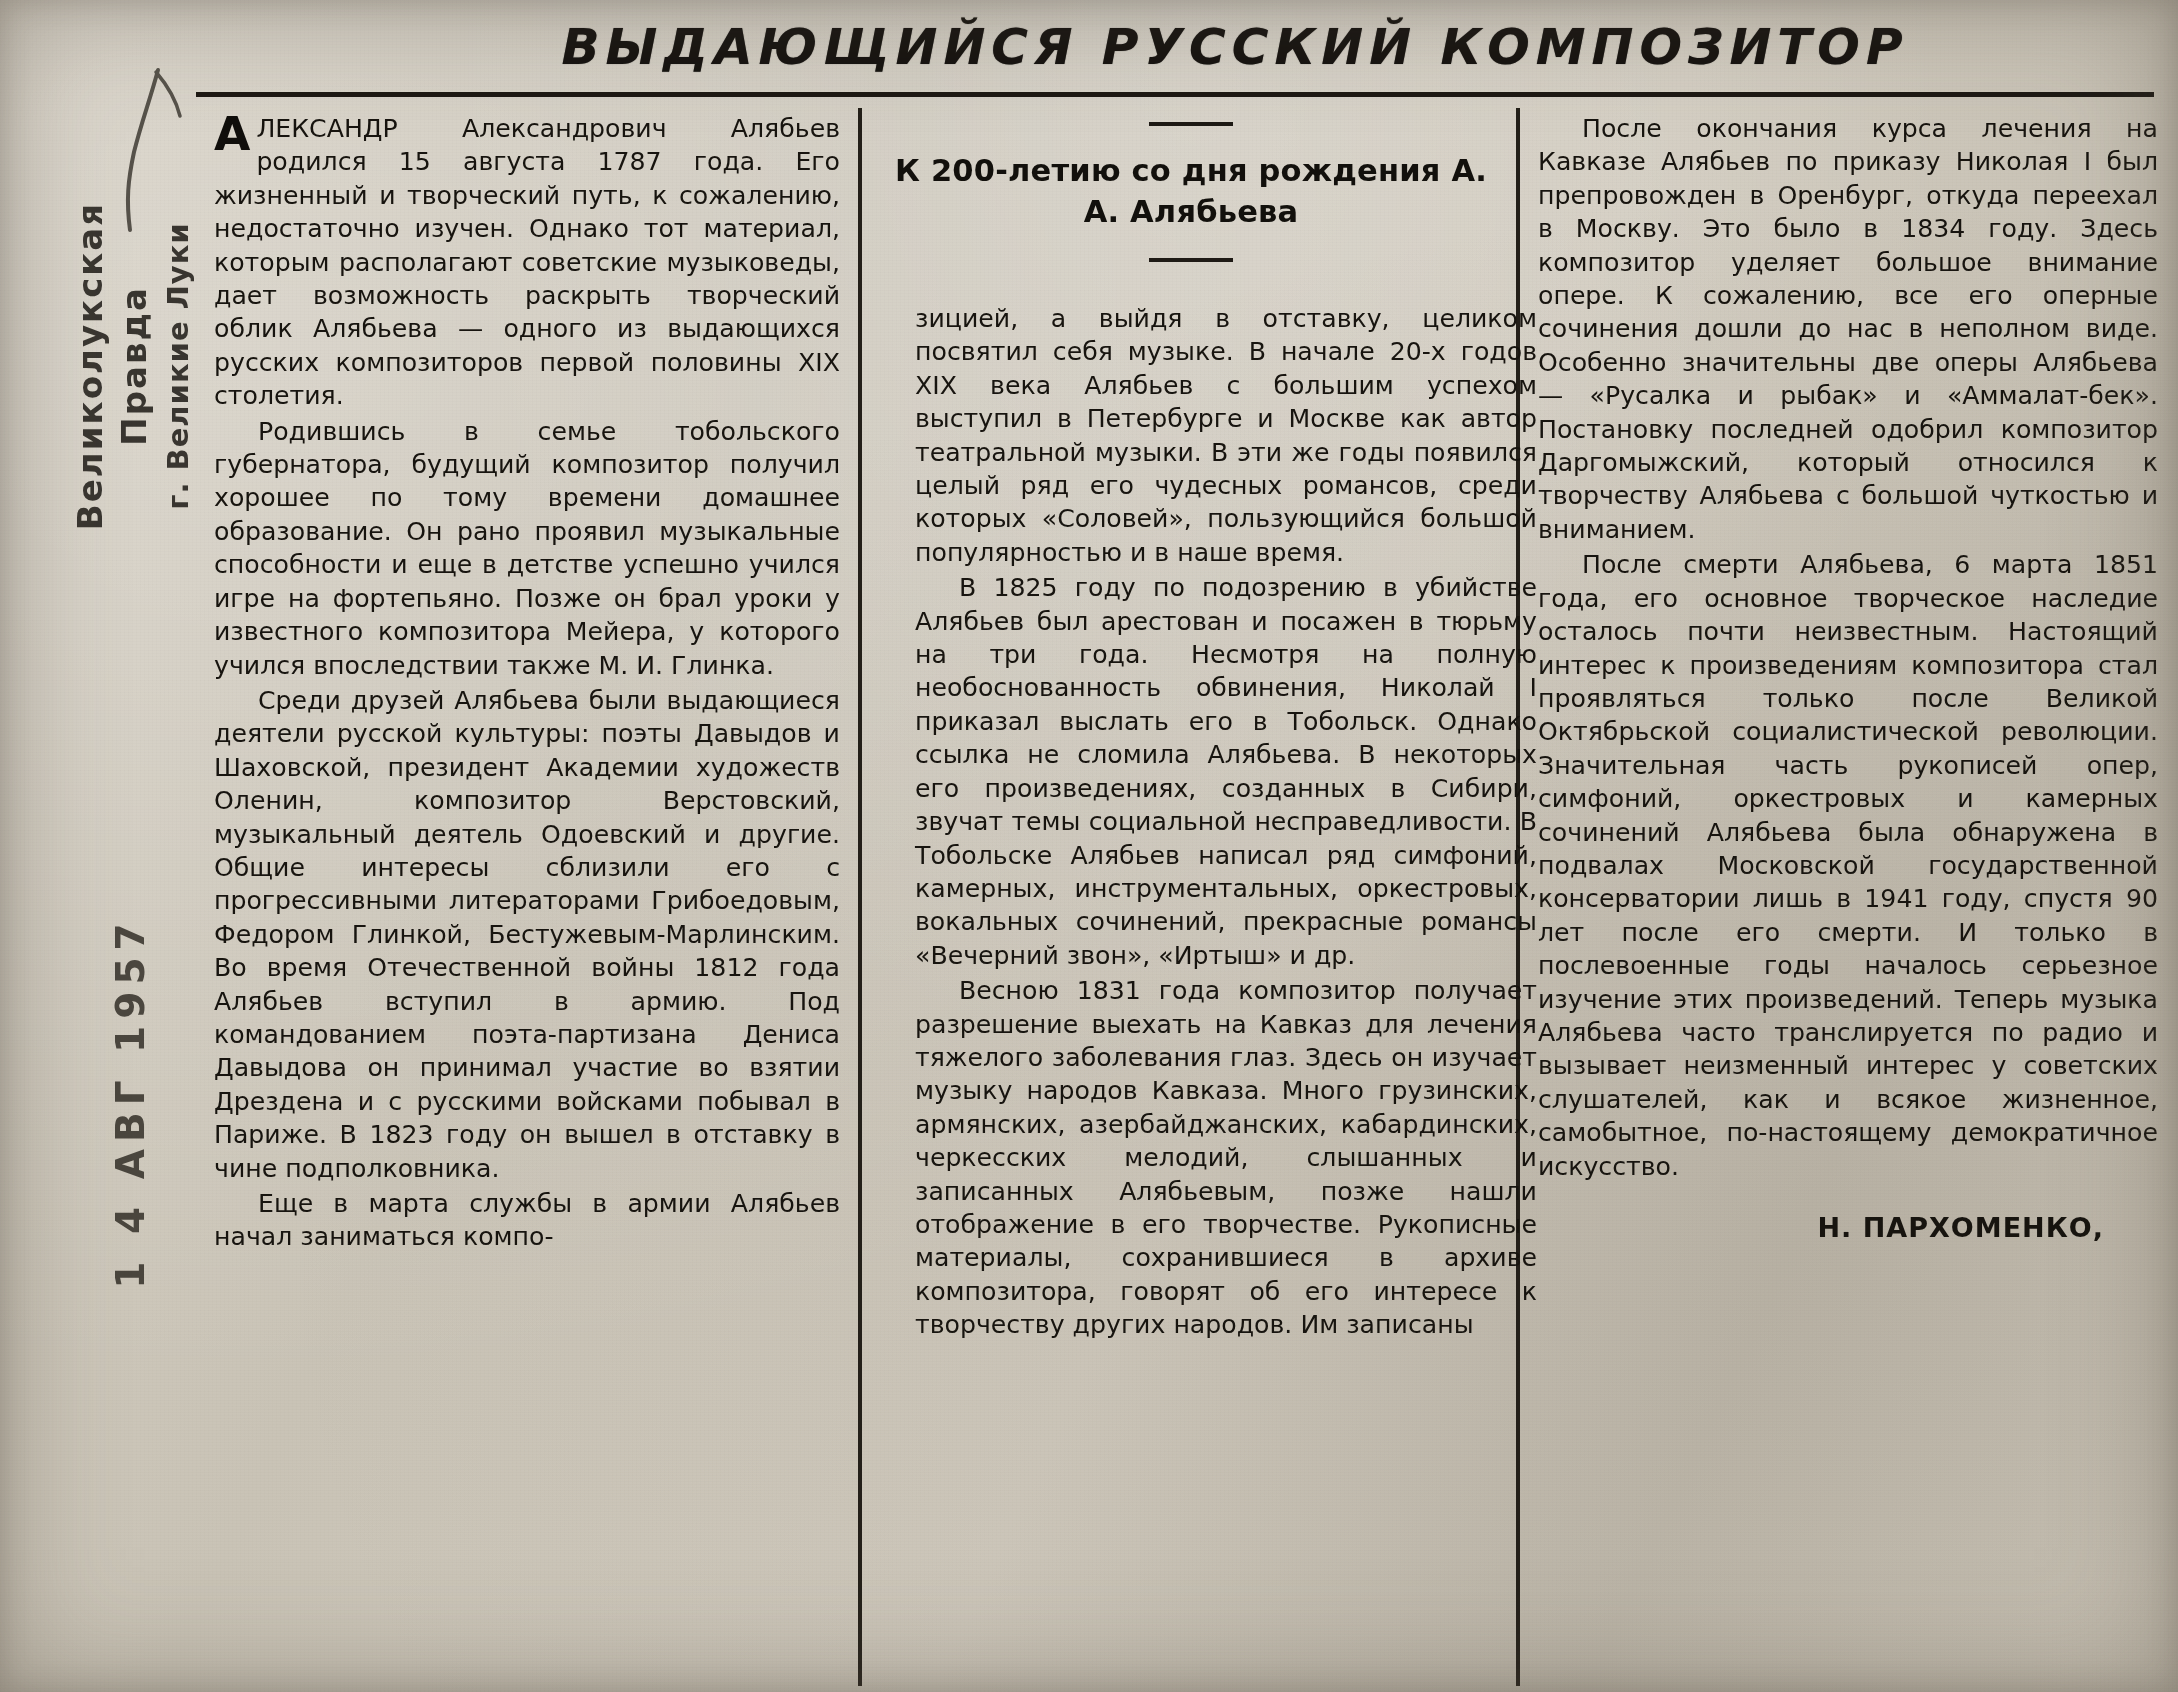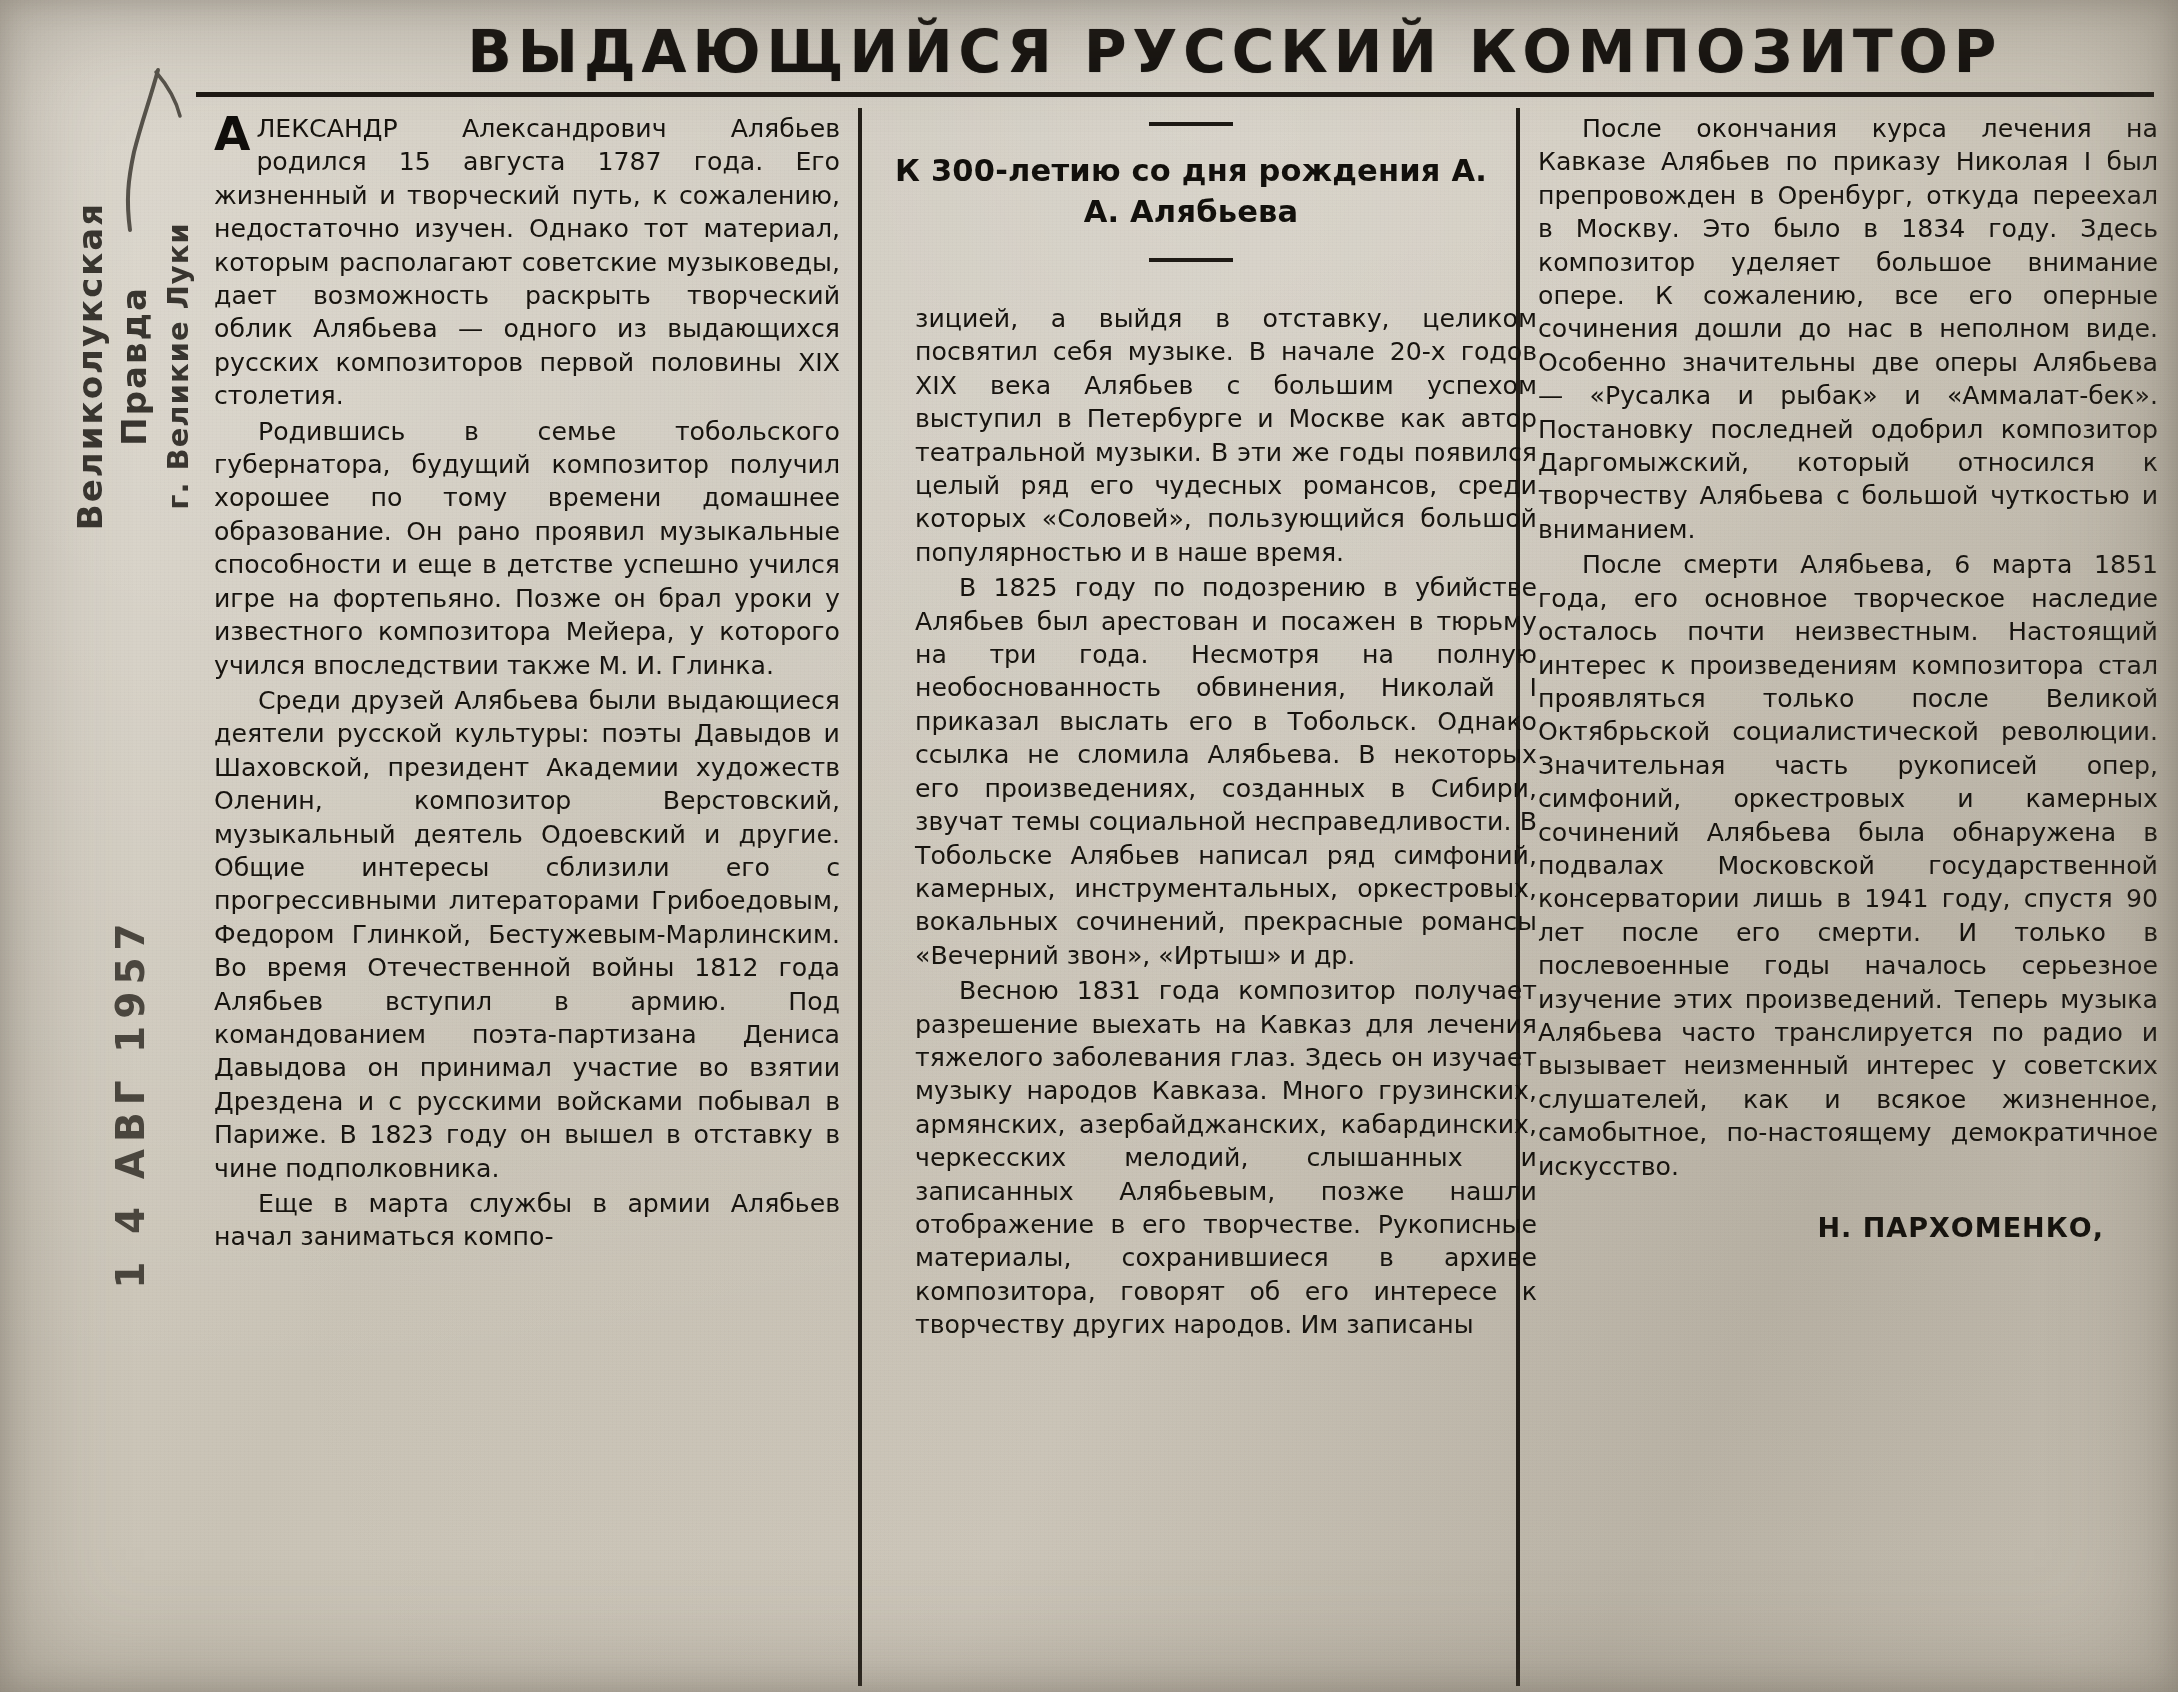--- a/index.html
+++ b/index.html
@@ -38,25 +38,26 @@
 
   
   .headline {
     position: absolute;
     top: 18px;
     left: 300px;
     width: 1870px;
     text-align: center;
     font-family: "DejaVu Sans", sans-serif;
     font-weight: bold;
-    font-size: 58px;
+    font-size: 50px;
     letter-spacing: 6px;
     color: #14110e;
     text-shadow: 0 0 1px rgba(0,0,0,0.55);
     white-space: nowrap;
+    font-style: italic;
   }
   .rule-top {
     position: absolute;
     top: 92px;
     left: 196px;
     width: 1958px;
     height: 5px;
     background: #1c1813;
   }
 
@@ -212,21 +213,21 @@
     <p class="noindent">
       <span class="dropcap">А</span><span>ЛЕКСАНДР Александрович Алябьев родился 15 августа 1787 года. Его жизненный и творческий путь, к сожалению, недостаточно изучен. Однако тот материал, которым располагают советские музыковеды, дает возможность раскрыть творческий облик Алябьева — одного из выдающихся русских композиторов первой половины XIX столетия.</span>
     </p>
     <p>Родившись в семье тобольского губернатора, будущий композитор получил хорошее по тому времени домашнее образование. Он рано проявил музыкальные способности и еще в детстве успешно учился игре на фортепьяно. Позже он брал уроки у известного композитора Мейера, у которого учился впоследствии также М. И. Глинка.</p>
     <p>Среди друзей Алябьева были выдающиеся деятели русской культуры: поэты Давыдов и Шаховской, президент Академии художеств Оленин, композитор Верстовский, музыкальный деятель Одоевский и другие. Общие интересы сблизили его с прогрессивными литераторами Грибоедовым, Федором Глинкой, Бестужевым-Марлинским. Во время Отечественной войны 1812 года Алябьев вступил в армию. Под командованием поэта-партизана Дениса Давыдова он принимал участие во взятии Дрездена и с русскими войсками побывал в Париже. В 1823 году он вышел в отставку в чине подполковника.</p>
     <p>Еще в марта службы в армии Алябьев начал заниматься компо-</p>
   </div>
 
   <div class="subhead">
     <div class="dash"></div>
-    <h2>К 300-летию со дня рождения А. А. Алябьева</h2>
+    <h2>К 200-летию со дня рождения А. А. Алябьева</h2>
     <div class="dash bottom"></div>
   </div>
 
   <div class="col" id="col2">
     <p class="noindent">зицией, а выйдя в отставку, целиком посвятил себя музыке. В начале 20-х годов XIX века Алябьев с большим успехом выступил в Петербурге и Москве как автор театральной музыки. В эти же годы появился целый ряд его чудесных романсов, среди которых «Соловей», пользующийся большой популярностью и в наше время.</p>
     <p>В 1825 году по подозрению в убийстве Алябьев был арестован и посажен в тюрьму на три года. Несмотря на полную необоснованность обвинения, Николай I приказал выслать его в Тобольск. Однако ссылка не сломила Алябьева. В некоторых его произведениях, созданных в Сибири, звучат темы социальной несправедливости. В Тобольске Алябьев написал ряд симфоний, камерных, инструментальных, оркестровых, вокальных сочинений, прекрасные романсы «Вечерний звон», «Иртыш» и др.</p>
     <p>Весною 1831 года композитор получает разрешение выехать на Кавказ для лечения тяжелого заболевания глаз. Здесь он изучает музыку народов Кавказа. Много грузинских, армянских, азербайджанских, кабардинских, черкесских мелодий, слышанных и записанных Алябьевым, позже нашли отображение в его творчестве. Рукописные материалы, сохранившиеся в архиве композитора, говорят об его интересе к творчеству других народов. Им записаны</p>
   </div>
 
   <div class="col" id="col3">

